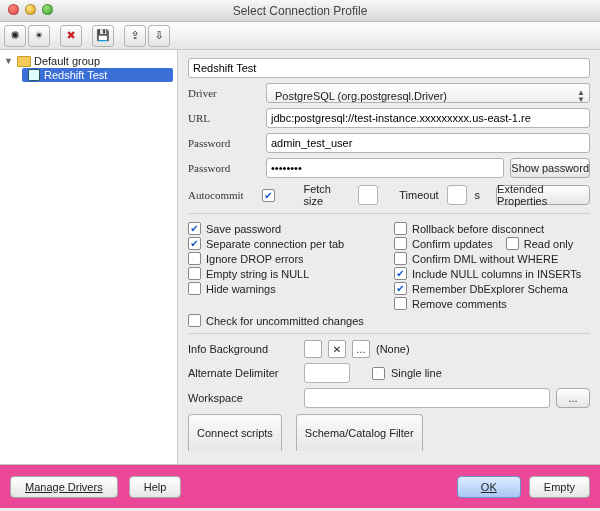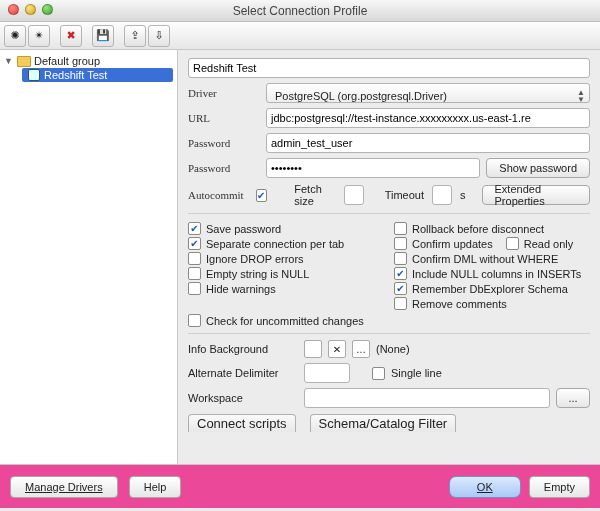--- a/index.html
+++ b/index.html
@@ -81,42 +81,42 @@
   .profile-name { width: 100%; height: 22px; }
   .combo {
     flex: 1; display: flex; align-items: center; justify-content: space-between;
     background: linear-gradient(#fff,#eee);
     padding: 5px 4px 0 8px;
   }
   .combo-arrows { font-size: 8px; line-height: 7px; color: #555; }
   .btn {
     background: linear-gradient(#fff,#e6e6e6);
     border: 1px solid #a8a8a8; border-radius: 4px;
-    padding: 2px 12px; height: 20px; font-size: 11px;
+    padding: 2px 0; height: 20px; font-size: 11px;
     display: inline-flex; align-items: center;
   }
   .btn.primary { background: linear-gradient(#dceaff,#a9c8f5); border-color:#6f93c6; }
 
   .divider { border-top: 1px solid #cfcfcf; margin: 6px 0; }
 
   .opts { display: flex; gap: 10px; }
   .col { flex: 1; }
   .chk { display: flex; align-items: center; gap: 5px; margin: 2px 0; white-space: nowrap; font-size: 11px; }
   .cbox {
     width: 13px; height: 13px; border: 1px solid #888; border-radius: 2px;
     background: #fff; display: inline-flex; align-items:center; justify-content:center;
     font-size: 10px; color: #1658c5;
   }
   .cbox.checked::after { content: "✔"; }
   .smallcaps { font-variant: small-caps; }
   .tiny-input { width: 20px; height: 18px; }
   .swatch { width: 18px; height: 18px; border: 1px solid #aaa; background:#fff; border-radius:2px; display:inline-flex; align-items:center; justify-content:center; font-size:10px;}
 
   .bottom-tabs { display:flex; gap: 14px; margin-top: 6px; }
-  .tab { border:1px solid #b0b0b0; border-bottom: none; border-radius: 4px 4px 0 0; padding: 1px 8px; background: linear-gradient(#fafafa,#e8e8e8); font-size:13px;text-align:center;}
+  .tab { border:1px solid #b0b0b0; border-bottom: none; border-radius: 4px 4px 0 0; padding: 12px 8px; background: linear-gradient(#fafafa,#e8e8e8); font-size:11px;text-align:center;}
 
   .footer {
     height: 44px; border-top: 1px solid #c7c7c7;
     background: #ec4899;
     display: flex; align-items: center; padding: 0 10px;
   }
   .footer .spacer { flex: 1; }
   .footer .btn { height: 22px; padding: 2px 14px; margin-left: 8px; }
   .footer-left .btn { margin-left: 0; margin-right: 8px; }
 </style>
@@ -292,17 +292,17 @@
 </div>
 
 <div class="footer">
   <span class="footer-left">
     <span class="btn">
         <u>Manage Drivers</u>
       </span>
     <span class="btn">Help</span>
   </span>
   <span class="spacer"></span>
-  <span class="btn primary" style="width:72px; justify-content:center;border-radius:7px;">
+  <span class="btn primary" style="width:64px; justify-content:center;">
       <u>OK</u>
     </span>
   <span class="btn">Empty</span>
 </div>
 
 </body></html>

